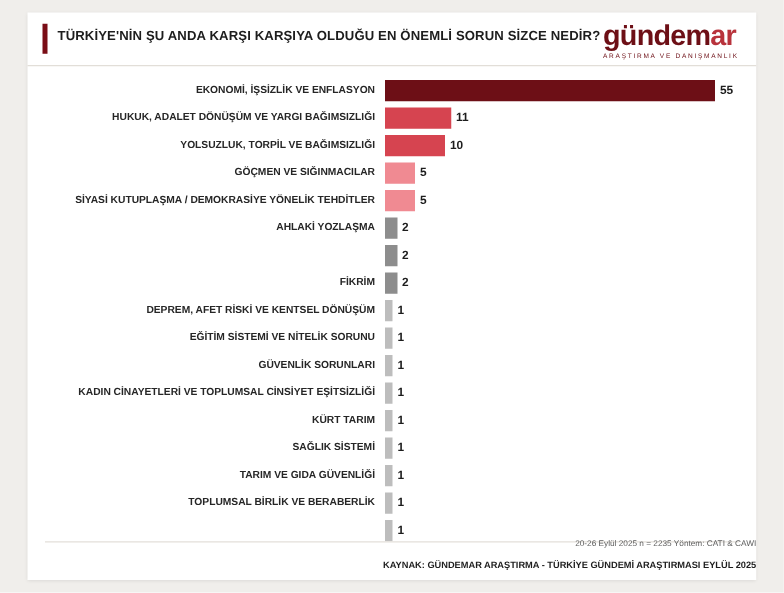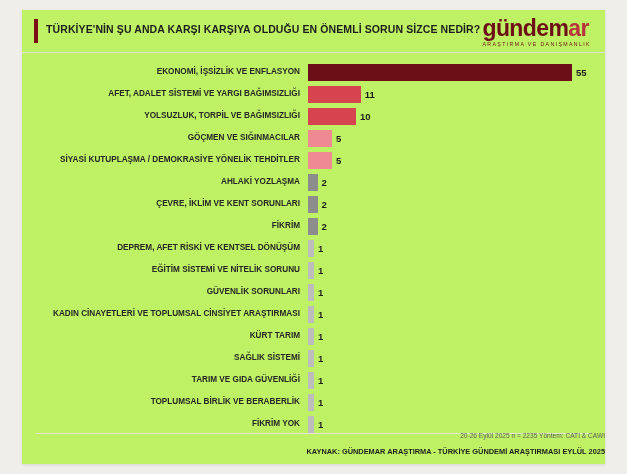--- a/index.html
+++ b/index.html
@@ -12,21 +12,21 @@
     background: #f0eeeb;
     font-family: "Liberation Sans", sans-serif;
     overflow: hidden;
   }
   .card {
     position: absolute;
     left: 22px;
     top: 10px;
     width: 583px;
     height: 454px;
-    background: #bef264;
+    background: #ffffff;
     box-shadow: 0 1px 3px rgba(0,0,0,0.10);
   }
   .header {
     position: relative;
     height: 42px;
     border-bottom: 1px solid #e2ded8;
     display: flex;
     align-items: center;
   }
   .accent-bar {
@@ -156,21 +156,21 @@
 
   <div class="chart" id="chart-body">
       <div class="row">
         <div class="label">EKONOMİ, İŞSİZLİK VE ENFLASYON</div>
         <div class="barwrap">
           <div class="bar" style="width: 264px; background: rgb(109, 15, 22);"></div>
           <div class="value">55</div>
         </div>
       </div>
       <div class="row">
-        <div class="label">AFET, ADALET SİSTEMİ VE YARGI BAĞIMSIZLIĞI</div>
+        <div class="label">HUKUK, ADALET DÖNÜŞÜM VE YARGI BAĞIMSIZLIĞI</div>
         <div class="barwrap">
           <div class="bar" style="width: 52.8px; background: rgb(214, 68, 80);"></div>
           <div class="value">11</div>
         </div>
       </div>
       <div class="row">
         <div class="label">YOLSUZLUK, TORPİL VE BAĞIMSIZLIĞI</div>
         <div class="barwrap">
           <div class="bar" style="width: 48px; background: rgb(214, 68, 80);"></div>
           <div class="value">10</div>
@@ -191,21 +191,20 @@
         </div>
       </div>
       <div class="row">
         <div class="label">AHLAKİ YOZLAŞMA</div>
         <div class="barwrap">
           <div class="bar" style="width: 9.6px; background: rgb(141, 141, 141);"></div>
           <div class="value">2</div>
         </div>
       </div>
       <div class="row">
-        <div class="label">ÇEVRE, İKLİM VE KENT SORUNLARI</div>
         <div class="barwrap">
           <div class="bar" style="width: 9.6px; background: rgb(141, 141, 141);"></div>
           <div class="value">2</div>
         </div>
       </div>
       <div class="row">
         <div class="label">FİKRİM</div>
         <div class="barwrap">
           <div class="bar" style="width: 9.6px; background: rgb(141, 141, 141);"></div>
           <div class="value">2</div>
@@ -226,21 +225,21 @@
         </div>
       </div>
       <div class="row">
         <div class="label">GÜVENLİK SORUNLARI</div>
         <div class="barwrap">
           <div class="bar" style="width: 6px; background: rgb(189, 189, 189);"></div>
           <div class="value">1</div>
         </div>
       </div>
       <div class="row">
-        <div class="label">KADIN CİNAYETLERİ VE TOPLUMSAL CİNSİYET ARAŞTIRMASI</div>
+        <div class="label">KADIN CİNAYETLERİ VE TOPLUMSAL CİNSİYET EŞİTSİZLİĞİ</div>
         <div class="barwrap">
           <div class="bar" style="width: 6px; background: rgb(189, 189, 189);"></div>
           <div class="value">1</div>
         </div>
       </div>
       <div class="row">
         <div class="label">KÜRT TARIM</div>
         <div class="barwrap">
           <div class="bar" style="width: 6px; background: rgb(189, 189, 189);"></div>
           <div class="value">1</div>
@@ -261,21 +260,20 @@
         </div>
       </div>
       <div class="row">
         <div class="label">TOPLUMSAL BİRLİK VE BERABERLİK</div>
         <div class="barwrap">
           <div class="bar" style="width: 6px; background: rgb(189, 189, 189);"></div>
           <div class="value">1</div>
         </div>
       </div>
       <div class="row">
-        <div class="label">FİKRİM YOK</div>
         <div class="barwrap">
           <div class="bar" style="width: 6px; background: rgb(189, 189, 189);"></div>
           <div class="value">1</div>
         </div>
       </div>
     </div>
 
   <div class="divider"></div>
   <div class="footer">
     <div class="foot-note">20-26 Eylül 2025 n = 2235 Yöntem: CATI &amp; CAWI</div>

